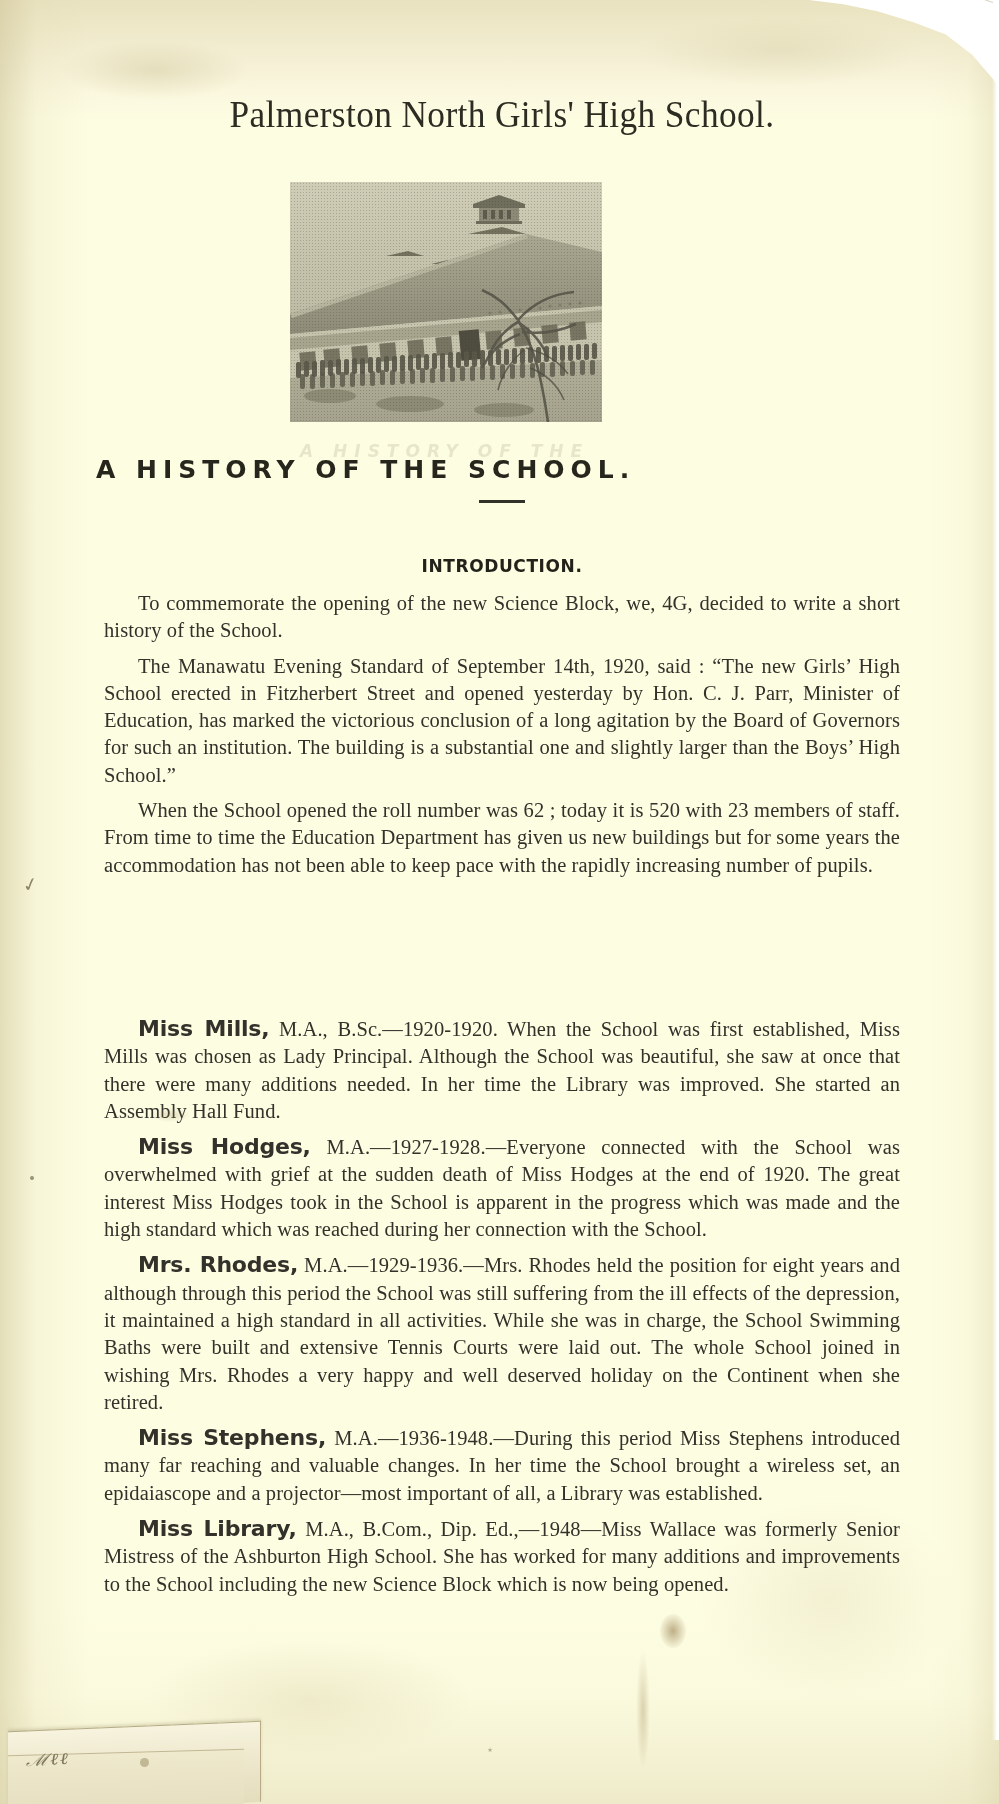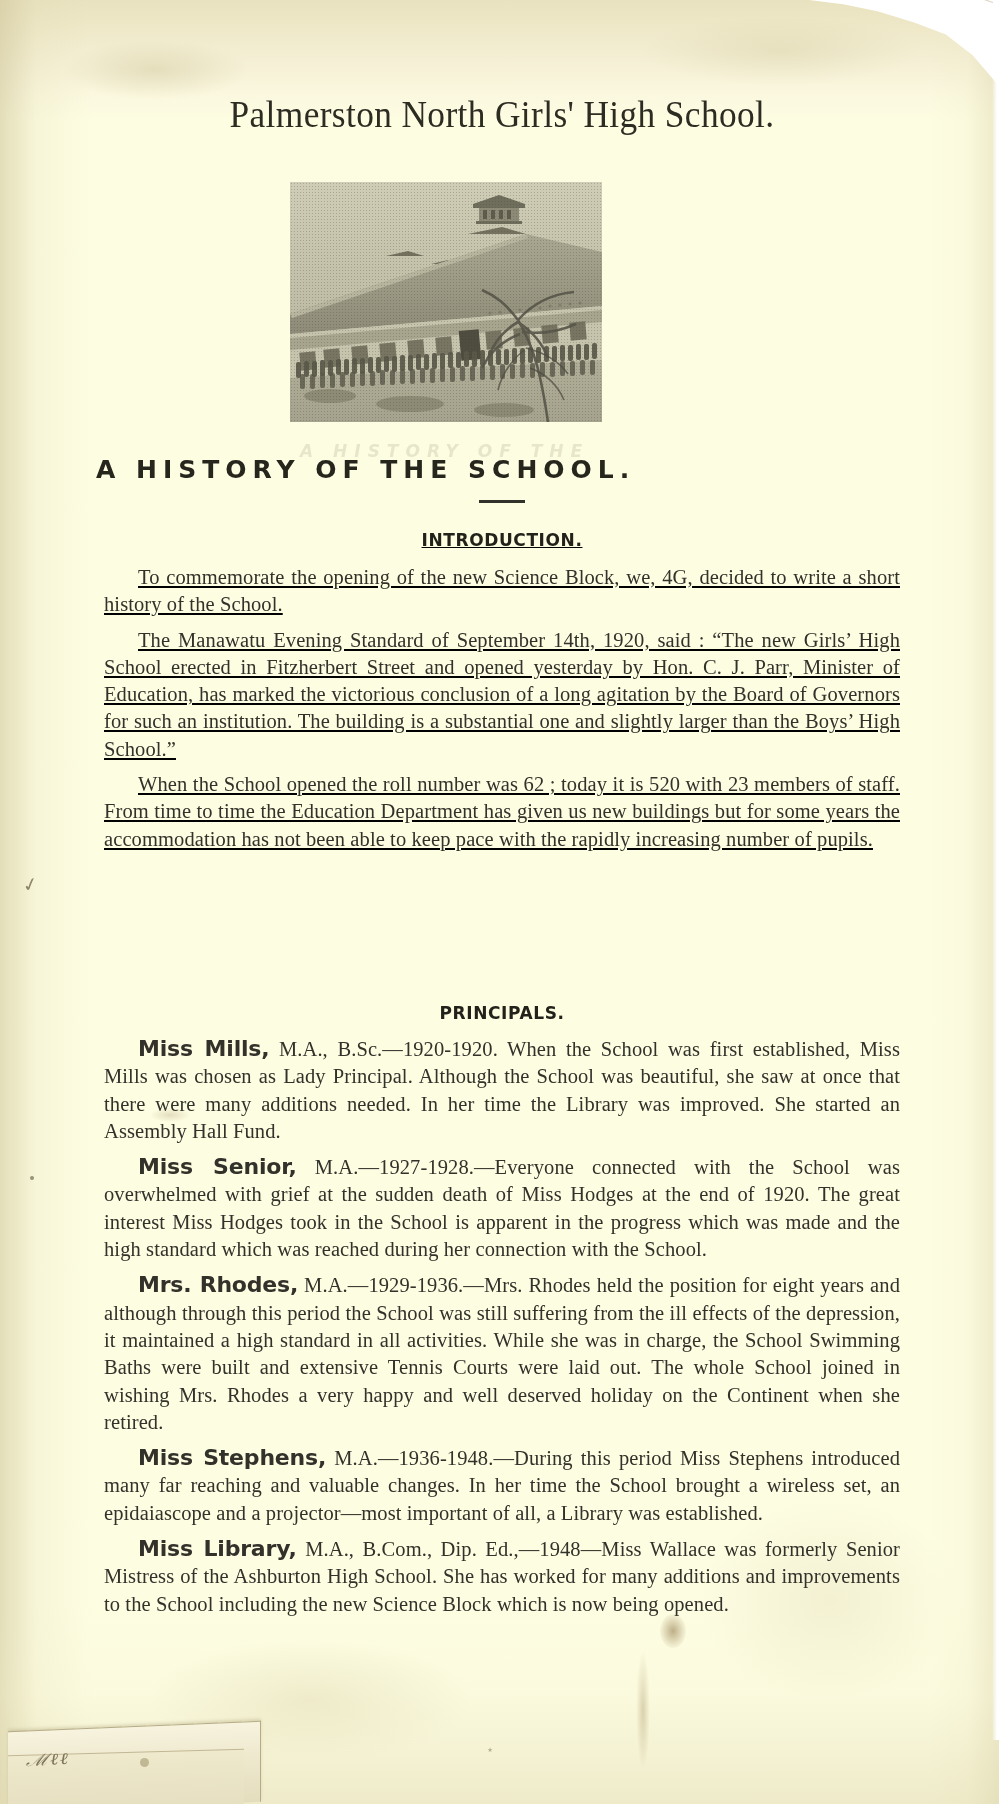--- a/index.html
+++ b/index.html
@@ -457,36 +457,35 @@
       </svg>
     </div>
     <div id="photo-grain"></div>
   </div>
 
   <div class="col" style="top:455px;">
     <div class="head-main">A HISTORY OF THE SCHOOL.</div>
     <div class="rule"></div>
   </div>
 
-  <div class="col" style="top:530px;text-decoration:underline;">
+  <div class="col" style="top:556px;">
     <div class="head-sec">INTRODUCTION.</div>
     <div class="body-text" style="margin-top:14px;">
       <p class="ind">To commemorate the opening of the new Science Block, we, 4G, decided to write a short history of the School.</p>
       <p class="ind">The Manawatu Evening Standard of September 14th, 1920, said : “The new Girls’ High School erected in Fitzherbert Street and opened yesterday by Hon. C. J. Parr, Minister of Education, has marked the victorious conclusion of a long agitation by the Board of Governors for such an institution. The building is a substantial one and slightly larger than the Boys’ High School.”</p>
       <p class="ind">When the School opened the roll number was 62 ; today it is 520 with 23 members of staff. From time to time the Education Department has given us new buildings but for some years the accommodation has not been able to keep pace with the rapidly increasing number of pupils.</p>
     </div>
   </div>
 
   <div class="col" style="top:1003px;">
-    <div class="head-sec">PRINCIPALS.</div>
     <div class="body-text" style="margin-top:12px;">
 
       <p class="ind"><span class="lede">Miss Mills,</span><span> M.A., B.Sc.—1920-1920. </span><span>When the School was first established, Miss Mills was chosen as Lady Principal. Although the School was beautiful, she saw at once that there were many additions needed. In her time the Library was improved. She started an Assembly Hall Fund.</span></p>
 
-      <p class="ind"><span class="lede">Miss Senior,</span><span> M.A.—1927-1928.—</span><span>Everyone connected with the School was overwhelmed with grief at the sudden death of Miss Hodges at the end of 1920. The great interest Miss Hodges took in the School is apparent in the progress which was made and the high standard which was reached during her connection with the School.</span></p>
+      <p class="ind"><span class="lede">Miss Hodges,</span><span> M.A.—1927-1928.—</span><span>Everyone connected with the School was overwhelmed with grief at the sudden death of Miss Hodges at the end of 1920. The great interest Miss Hodges took in the School is apparent in the progress which was made and the high standard which was reached during her connection with the School.</span></p>
 
       <p class="ind"><span class="lede">Mrs. Rhodes,</span><span> M.A.—1929-1936.—</span><span>Mrs. Rhodes held the position for eight years and although through this period the School was still suffering from the ill effects of the depression, it maintained a high standard in all activities. While she was in charge, the School Swimming Baths were built and extensive Tennis Courts were laid out. The whole School joined in wishing Mrs. Rhodes a very happy and well deserved holiday on the Continent when she retired.</span></p>
 
       <p class="ind"><span class="lede">Miss Stephens,</span><span> M.A.—1936-1948.—</span><span>During this period Miss Stephens introduced many far reaching and valuable changes. In her time the School brought a wireless set, an epidaiascope and a projector—most important of all, a Library was established.</span></p>
 
       <p class="ind"><span class="lede">Miss Library,</span><span> M.A., B.Com., Dip. Ed.,—1948—</span><span>Miss Wallace was formerly Senior Mistress of the Ashburton High School. She has worked for many additions and improvements to the School including the new Science Block which is now being opened.</span></p>
 
     </div>
   </div>
 

